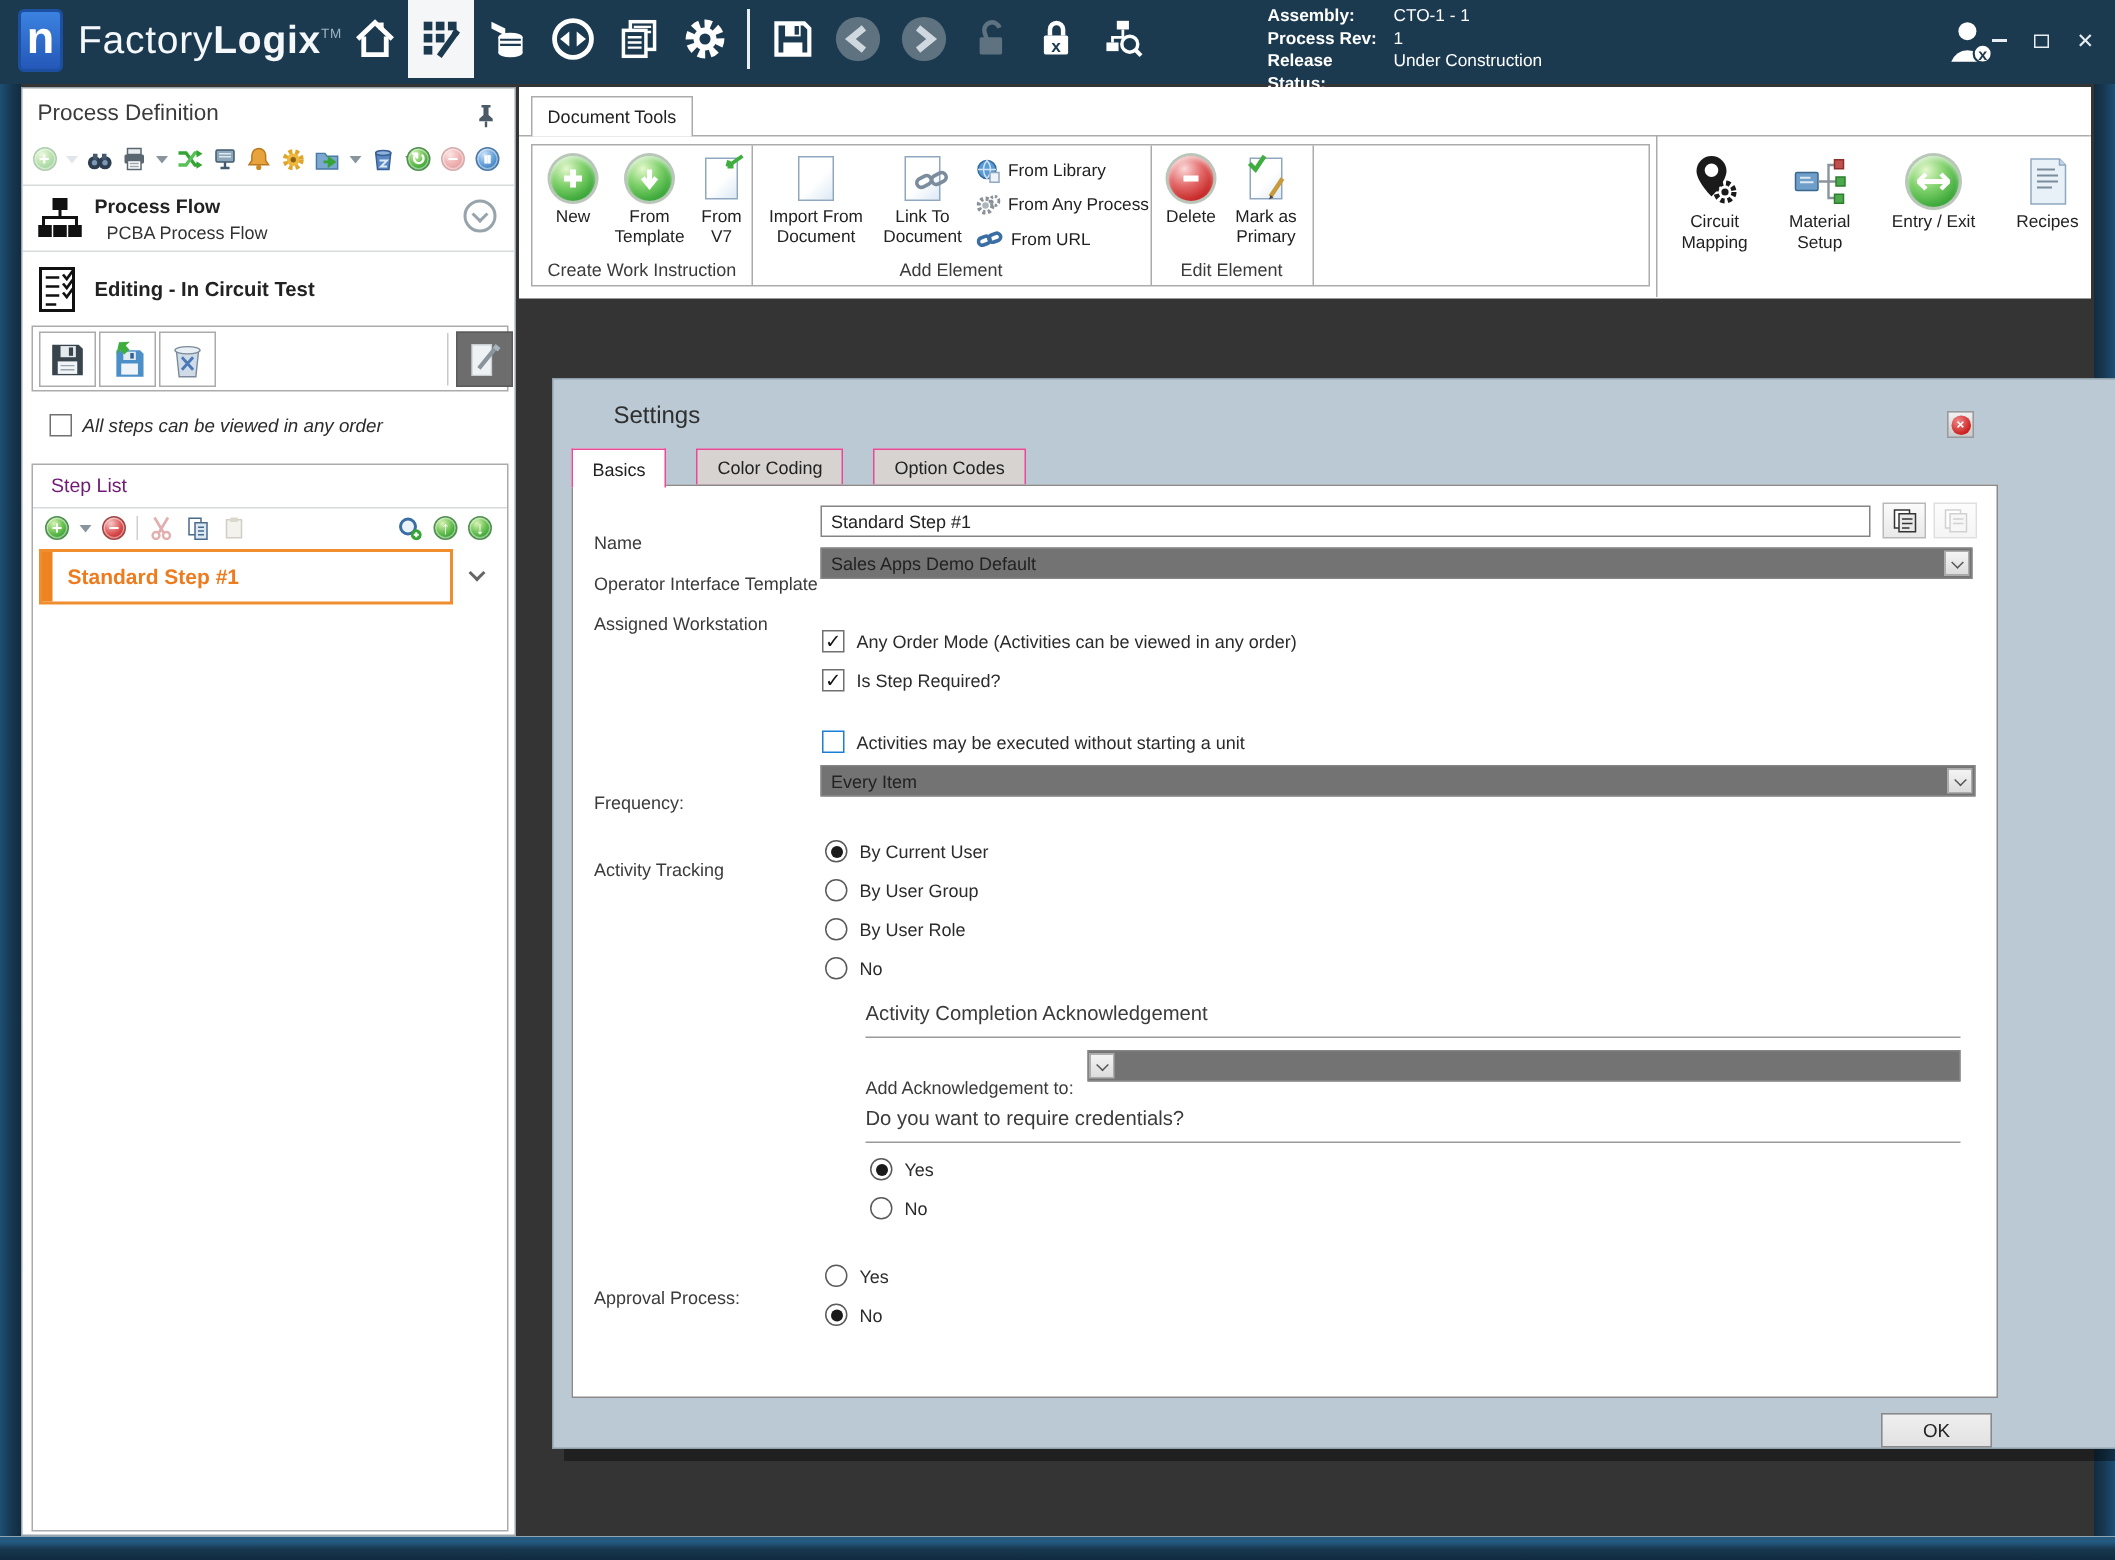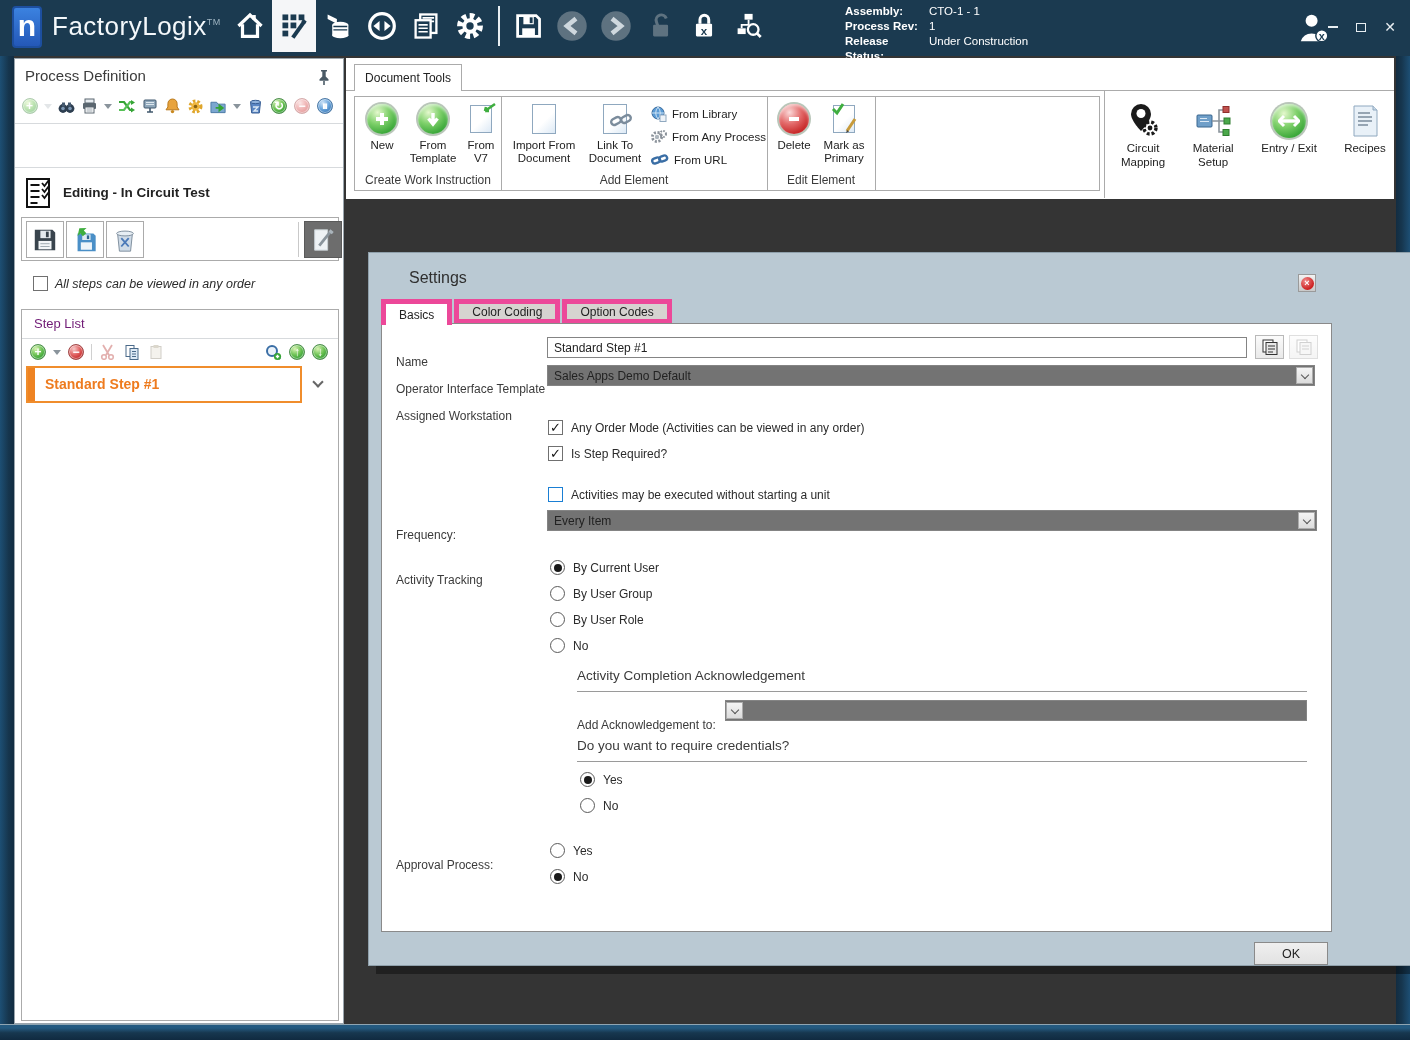--- a/index.html
+++ b/index.html
@@ -14,21 +14,21 @@
   .frame-right { position:absolute; right:0; top:56px; width:14px; height:968px;
                  background:linear-gradient(270deg,#1d4f74,#16364e 60%,#122c41); }
   .frame-bottom{ position:absolute; left:0; top:1024px; width:1410px; height:16px;
                  background:linear-gradient(180deg,#8fa5b2 0 1px,#245a80 1px 4px,#17374f 55%,#102a40); }
 
   
   .logo-box { position:absolute; left:12px; top:6px; width:30px; height:42px; background:linear-gradient(180deg,#3b82e0,#2458b8);
               border:2px solid #1d4fa0; border-radius:4px; color:#fff; font-size:30px; font-weight:bold;
               text-align:center; line-height:36px; }
   .brand { position:absolute; left:52px; top:11px; color:#f4f8fb; font-size:26px; letter-spacing:0.5px; font-weight:400; }
-  .brand b { font-weight:400; }
+  .brand b { font-weight:700; }
   .brand sup { font-size:9px; color:#9fb4c2; }
   .tb-row { position:absolute; left:228px; top:0; height:52px; display:flex; align-items:center; }
   .tb-btn { width:44px; height:52px; display:flex; align-items:center; justify-content:center; }
   .tb-btn.active { background:#f5f6f8; }
   .tb-sep { width:2px; height:40px; background:#e8eef2; margin:0 6px; }
   .tb-btn svg { display:block; }
   .asm-block { position:absolute; left:845px; top:4px; color:#fff; line-height:15px; font-size:11.5px; }
   .asm-row { display:flex; }
   .asm-row .lab { font-weight:bold; width:84px; }
   .win-controls { position:absolute; right:14px; top:22px; display:flex; align-items:center; gap:18px; }
@@ -115,21 +115,21 @@
   
   .dialog { position:absolute; left:368px; top:252px; width:1156px; height:714px; background:#bac9d3;
             border:1px solid #8fa0ab; box-shadow:8px 8px 0 rgba(0,0,0,.38); }
   .dlg-title { position:absolute; left:40px; top:16px; font-size:16px; color:#2f2f2f; }
   .dlg-close { position:absolute; left:929px; top:21px; width:18px; height:18px; background:linear-gradient(180deg,#f2f2f2,#c9c9c9);
                border:1px solid #9a9a9a; display:flex; align-items:center; justify-content:center; }
   .dlg-close .redx { width:13px; height:13px; border-radius:50%; background:radial-gradient(circle at 35% 30%,#f08888,#cc2020 70%);
                color:#fff; font-size:9px; font-weight:bold; display:flex; align-items:center; justify-content:center; line-height:11px; }
   .dlg-tabs { position:absolute; left:12px; top:46px; display:flex; }
   .dtab { height:25px; padding:0 13px; display:flex; align-items:center; font-size:12px; color:#222;
-          border:5px solid #ec4899; background:#d6d3d0; margin-right:2px; }
+          border:1px solid #ec4899; background:#d6d3d0; margin-right:20px; }
   .dtab.active { background:#fff; height:26px; border-bottom:none; position:relative; z-index:3; }
   .dlg-content { position:absolute; left:12px; top:70px; width:951px; height:609px; background:#fff; border:1px solid #8a8a8a; z-index:2; }
 
   .flabel { position:absolute; font-size:12px; color:#3b3b3b;margin-top:14px; }
   .tinput { position:absolute; height:21px; border:1px solid #848484; background:#fff; font-size:12px; color:#222;
             padding:0 6px; font-family:"Liberation Sans",sans-serif; }
   .selbox { position:absolute; height:21px; border:1px solid #848484; background:#737373; display:flex; align-items:center; }
   .selbox .sval { flex:1; padding:0 6px; font-size:12px; color:#222; white-space:nowrap; overflow:hidden; }
   .chevbtn { width:17px; height:17px; margin-right:1px; background:linear-gradient(180deg,#f4f4f4,#dcdcdc);
              border:1px solid #acacac; display:flex; align-items:center; justify-content:center; }
@@ -373,20 +373,34 @@
       <span class="dd-arrow"></span>
     </div>
     <div class="lp-toolbar-right">
       <span class="circle-ico c-green">↻</span>
       <span class="circle-ico c-red dim">−</span>
       <span class="circle-ico c-blue">⏸</span>
     </div>
 
     <div class="lp-sep1"></div>
 
+    <div class="pf-row">
+      <svg width="30" height="32" viewBox="0 0 30 32" style="position:absolute;left:10px;top:4px">
+          <rect x="10" y="1" width="10" height="8" fill="#111"></rect>
+          <path d="M15 9 v5 M4 19 v-5 h22 v5 M4 14 v5" stroke="#111" stroke-width="2" fill="none"></path>
+          <rect x="0.5" y="19" width="9" height="8" fill="#111"></rect>
+          <rect x="10.5" y="19" width="9" height="8" fill="#111"></rect>
+          <rect x="20.5" y="19" width="9" height="8" fill="#111"></rect>
+        </svg>
+      <div class="pf-title">Process Flow</div>
+      <div class="pf-sub">PCBA Process Flow</div>
+      <div class="circ-down">
+          <div class="chev" style="border-color:#98a4ac"></div>
+        </div>
+    </div>
 
     <div class="lp-sep2"></div>
 
     <div class="edit-row">
       <svg width="32" height="34" viewBox="0 0 32 34" style="position:absolute;left:10px;top:6px">
           <rect x="2" y="2" width="22" height="28" fill="#fff" stroke="#111" stroke-width="2"></rect>
           <path d="M5.5 8 h9 M5.5 14 h9 M5.5 20 h9 M5.5 26 h7" stroke="#111" stroke-width="1.8"></path>
           <path d="M17 6 l2.5 3 4 -5.5 M17 12 l2.5 3 4 -5.5 M17 18 l2.5 3 4 -5.5" stroke="#111" stroke-width="1.8" fill="none"></path>
         </svg>
       <div class="edit-title">Editing - In Circuit Test</div>

